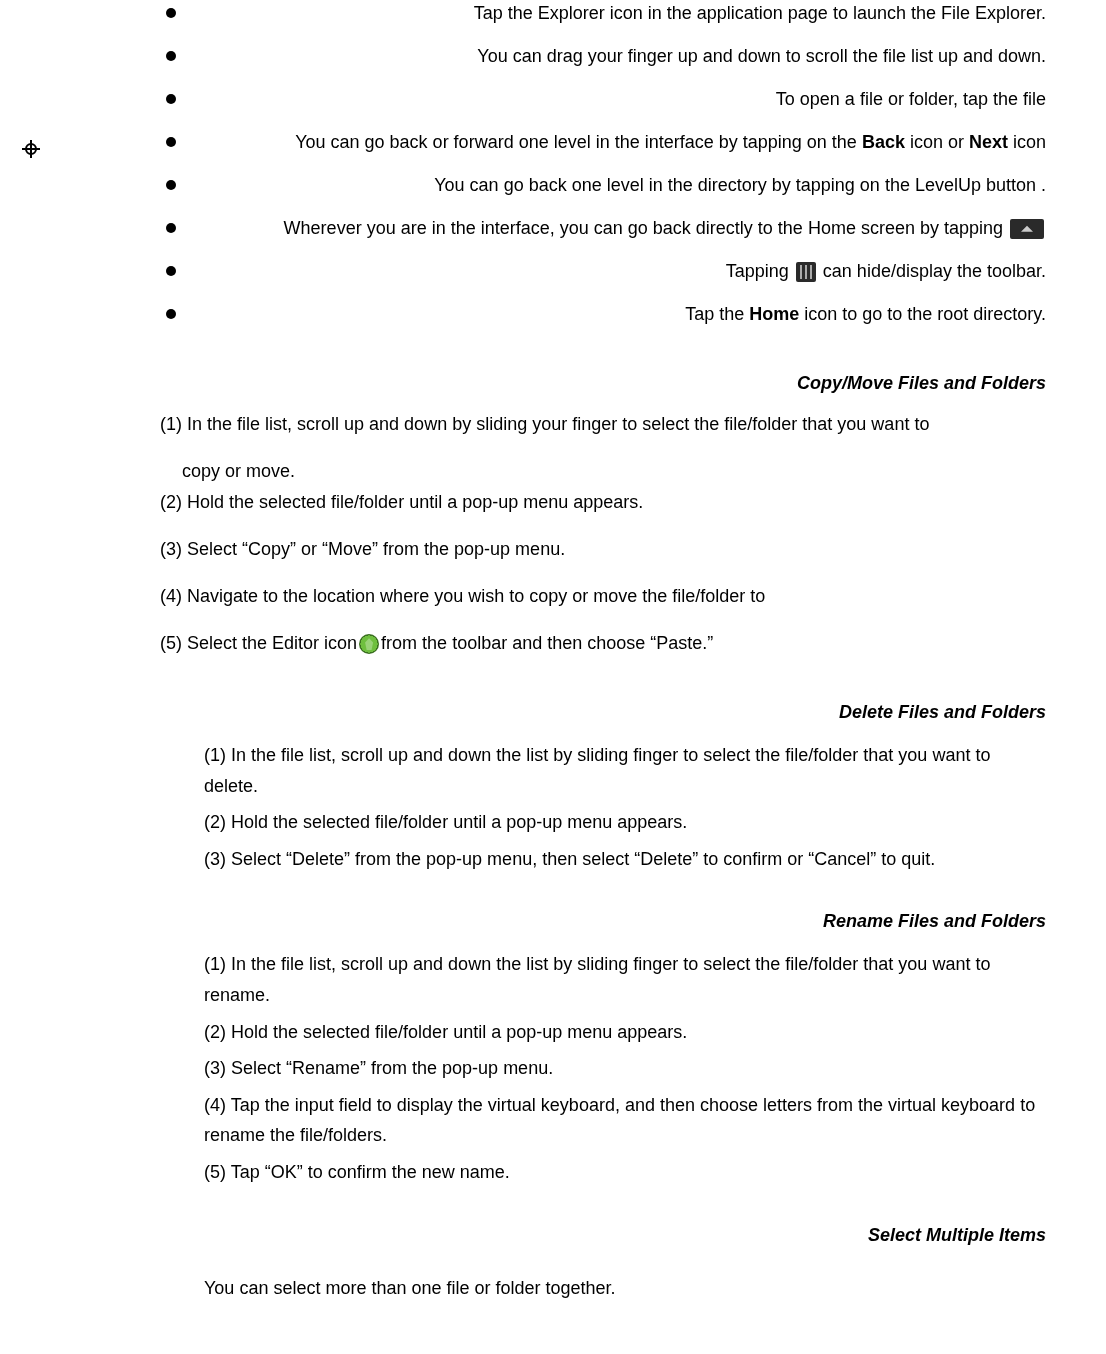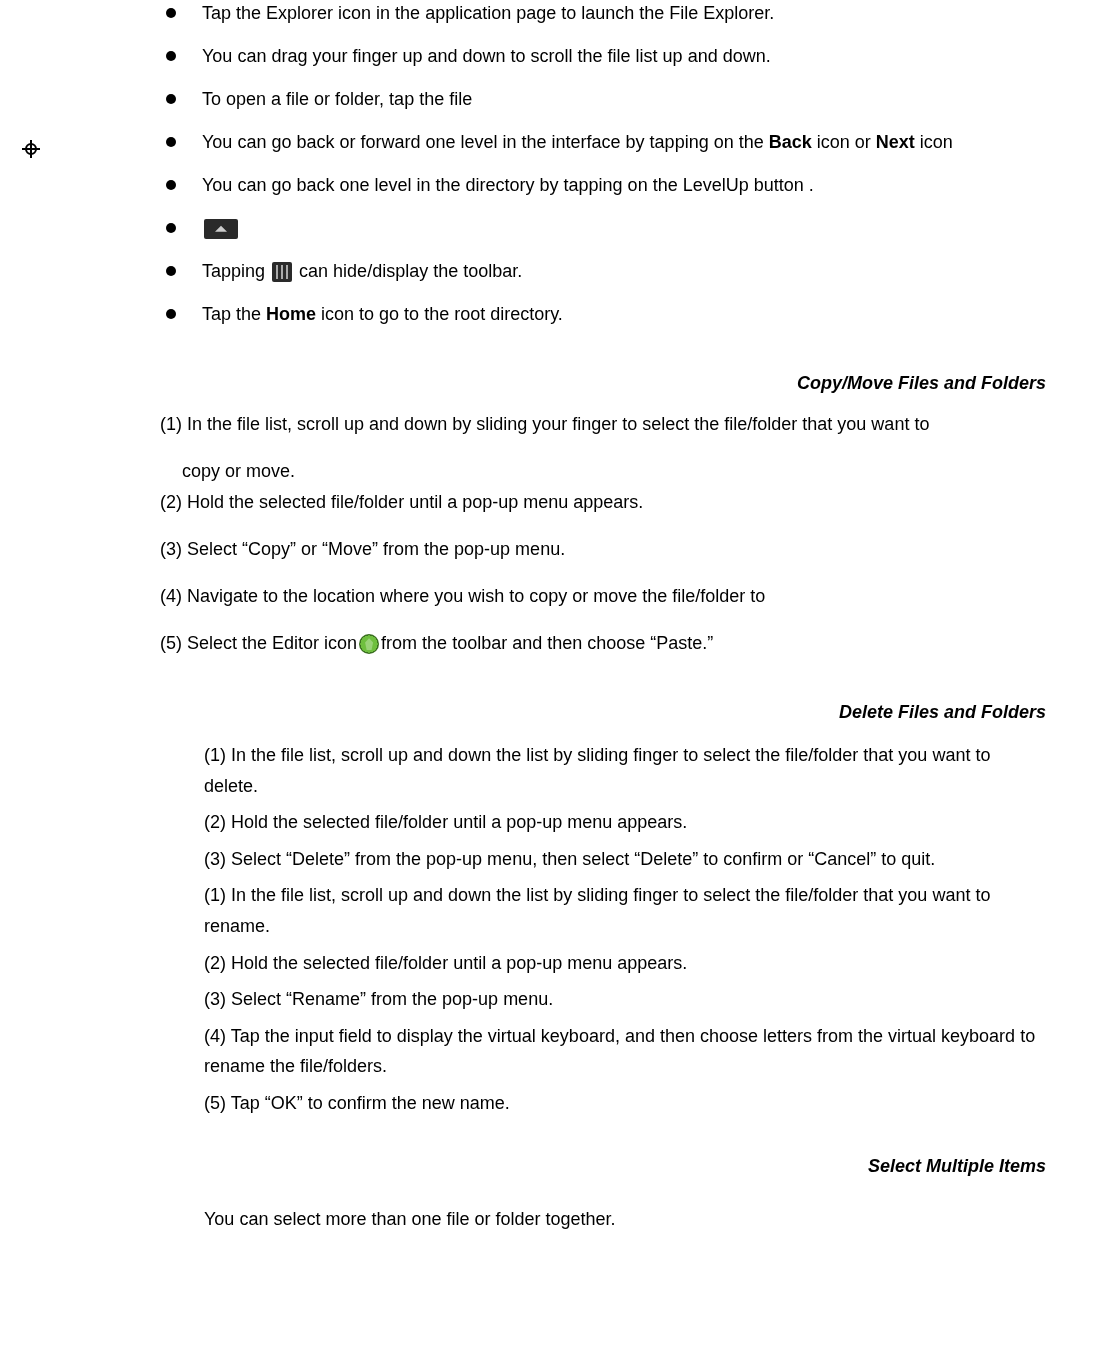--- a/index.html
+++ b/index.html
@@ -42,20 +42,21 @@
     background: transparent;
     border: 2px solid #000;
     border-radius: 50%;
     box-sizing: border-box;
   }
 
   ul.bullets {
     list-style: none;
     padding: 0;
     margin: 0;
+    text-align: right;
   }
   ul.bullets > li {
     position: relative;
     padding-left: 42px;
     margin-bottom: 16px;
   }
   ul.bullets > li::before {
     content: "";
     position: absolute;
     left: 6px;
@@ -165,20 +166,21 @@
 
   <ul class="bullets">
     <li><span>Tap the Explorer icon in the application page to launch the File Explorer.</span></li>
     <li><span>You can drag your finger up and down to scroll the file list up and down.</span></li>
     <li><span>To open a file or folder, tap the file</span></li>
     <li>
       <span>You can go back or forward one level in the interface by tapping on the </span><b>Back</b><span> icon or </span><b>Next</b><span> icon</span>
     </li>
     <li><span>You can go back one level in the directory by tapping on the LevelUp button    .</span></li>
     <li>
+      <span>Wherever you are in the interface, you can go back directly to the Home screen by tapping </span>
       <span class="icon-home"></span>
     </li>
     <li>
       <span>Tapping  </span>
       <span class="icon-grid"></span>
       <span> can hide/display the toolbar.</span>
     </li>
     <li>
       <span>Tap the </span><b>Home</b><span> icon to go to the root directory.</span>
     </li>
@@ -193,20 +195,21 @@
   <div class="para">
     <span>(5) Select the Editor icon</span><span class="icon-editor"></span><span>from the toolbar and then choose “Paste.”</span>
   </div>
 
   <div class="tight-block">
     <div class="section-title gap-top-lg">Delete Files and Folders</div>
     <div class="para">(1)   In the file list, scroll up and down the list by sliding finger to select the file/folder that you want to delete.</div>
     <div class="para">(2)   Hold the selected file/folder until a pop-up menu appears.</div>
     <div class="para">(3)   Select “Delete” from the pop-up menu, then select “Delete” to confirm or “Cancel” to quit.</div>
 
+    <div class="section-title gap-top">Rename Files and Folders</div>
     <div class="para">(1)   In the file list, scroll up and down the list by sliding finger to select the file/folder that you want to rename.</div>
     <div class="para">(2)   Hold the selected file/folder until a pop-up menu appears.</div>
     <div class="para">(3)   Select “Rename” from the pop-up menu.</div>
     <div class="para">(4)   Tap the input field to display the virtual keyboard, and then choose letters from the virtual keyboard to rename the file/folders.</div>
     <div class="para">(5)   Tap “OK” to confirm the new name.</div>
 
     <div class="section-title gap-top">Select Multiple Items</div>
     <div class="para" style="margin-top:24px;">You can select more than one file or folder together.</div>
   </div>
 

